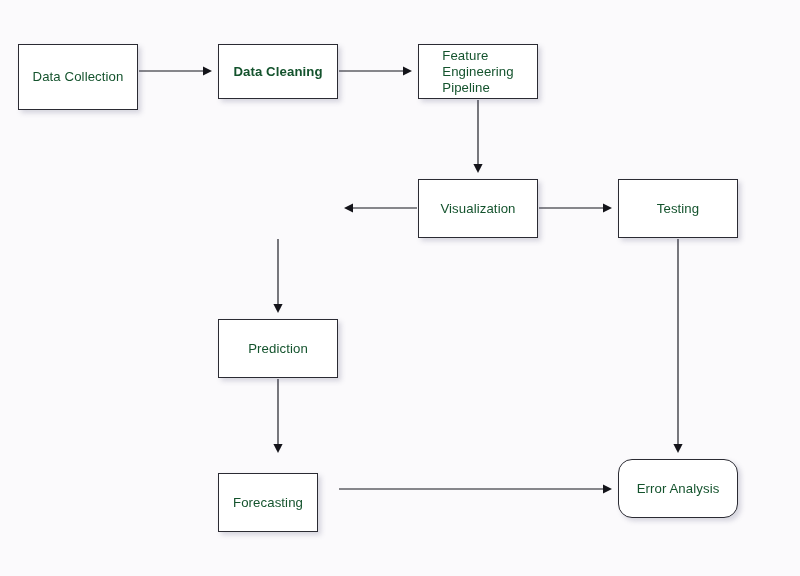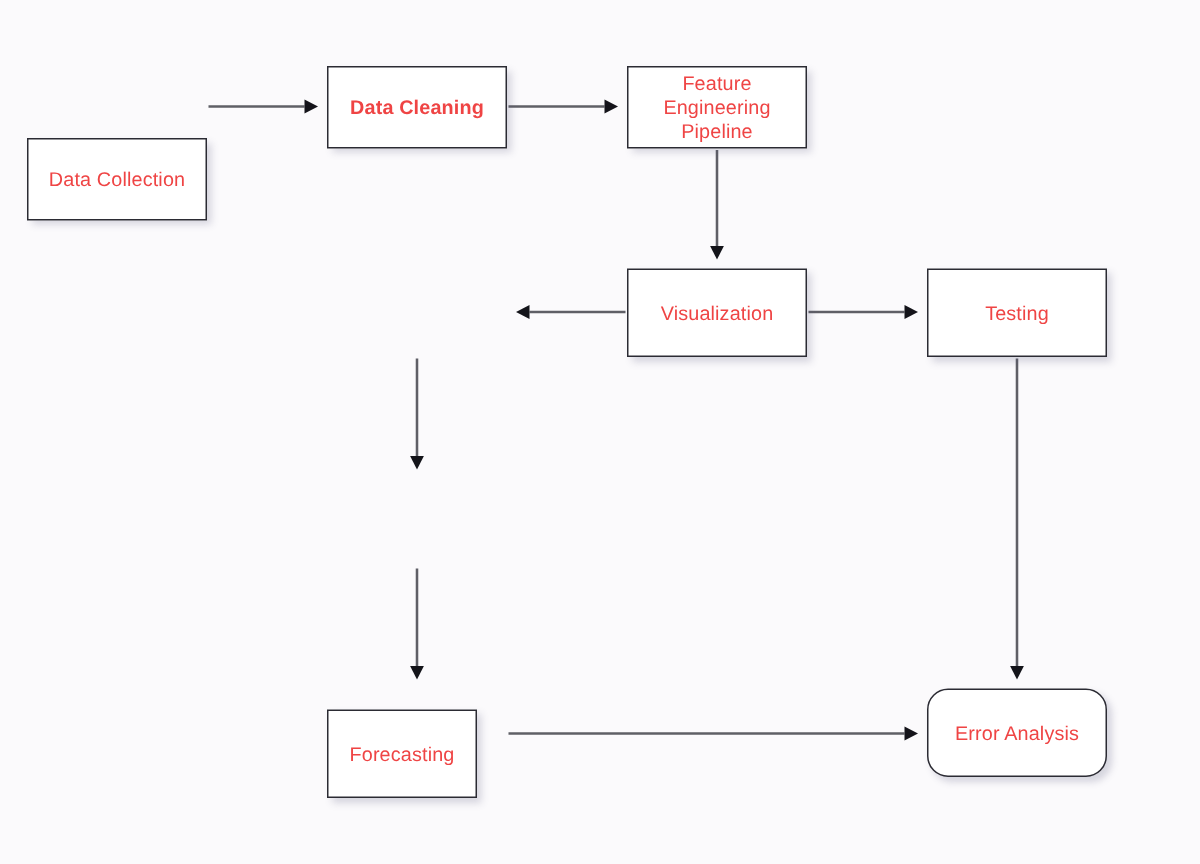--- a/index.html
+++ b/index.html
@@ -34,22 +34,22 @@
     box-shadow: 3px 3px 5px rgba(80, 80, 120, 0.22);
     display: flex;
     align-items: center;
     justify-content: center;
     z-index: 2;
   }
   .node-label {
     font-family: "Liberation Sans", sans-serif;
     font-size: 13.2px;
     line-height: 16px;
-    color: #ef4444;
-    text-align: center;
+    color: #14532d;
+    text-align: left;
     white-space: pre-line;
     letter-spacing: 0.1px;
     padding: 0 4px;
   }
 </style>
 </head>
 <body>
 
 <div id="diagram-canvas">
 
@@ -85,21 +85,21 @@
       <g>
         <line x1="339" y1="489" x2="603" y2="489" stroke="#5f5f66" stroke-width="1.7"></line>
         <polygon points="612,489 603,484.4 603,493.6" fill="#14141a"></polygon>
       </g>
       <g>
         <line x1="678" y1="239" x2="678" y2="444" stroke="#5f5f66" stroke-width="1.7"></line>
         <polygon points="678,453 673.4,444 682.6,444" fill="#14141a"></polygon>
       </g>
     </svg>
 
-  <div class="node" style="left: 18px; top: 44px; width: 120px; height: 55px; margin-top: 48px;">
+  <div class="node" style="left: 18px; top: 44px; width: 120px; height: 66px;">
     <span class="node-label">Data Collection</span>
   </div>
 
   <div class="node" style="left: 218px; top: 44px; width: 120px; height: 55px; font-weight: bold;">
     <span class="node-label">Data Cleaning</span>
   </div>
 
   <div class="node" style="left: 418px; top: 44px; width: 120px; height: 55px;">
     <span class="node-label">Feature
 Engineering
@@ -108,20 +108,23 @@
 
 
   <div class="node" style="left: 418px; top: 179px; width: 120px; height: 59px;">
     <span class="node-label">Visualization</span>
   </div>
 
   <div class="node" style="left: 618px; top: 179px; width: 120px; height: 59px;">
     <span class="node-label">Testing</span>
   </div>
 
+  <div class="node" style="left: 218px; top: 319px; width: 120px; height: 59px;">
+    <span class="node-label">Prediction</span>
+  </div>
 
   <div class="node" style="left: 218px; top: 473px; width: 100px; height: 59px;">
     <span class="node-label">Forecasting</span>
   </div>
 
   <div class="node" style="left: 618px; top: 459px; width: 120px; height: 59px; border-radius: 14px;">
     <span class="node-label">Error Analysis</span>
   </div>
 
 </div>

